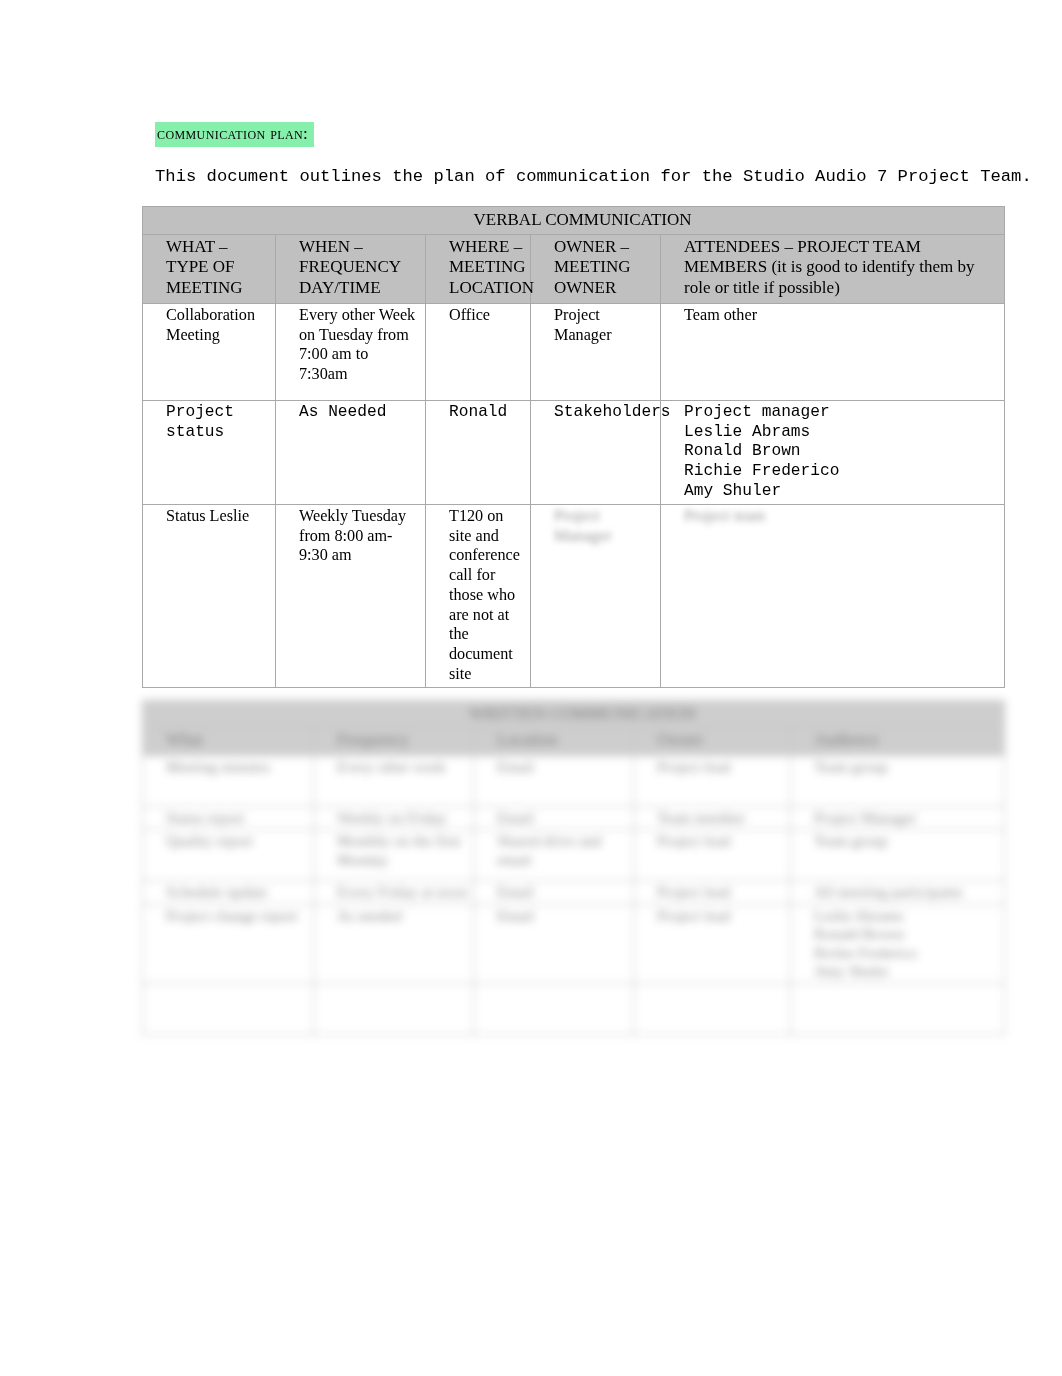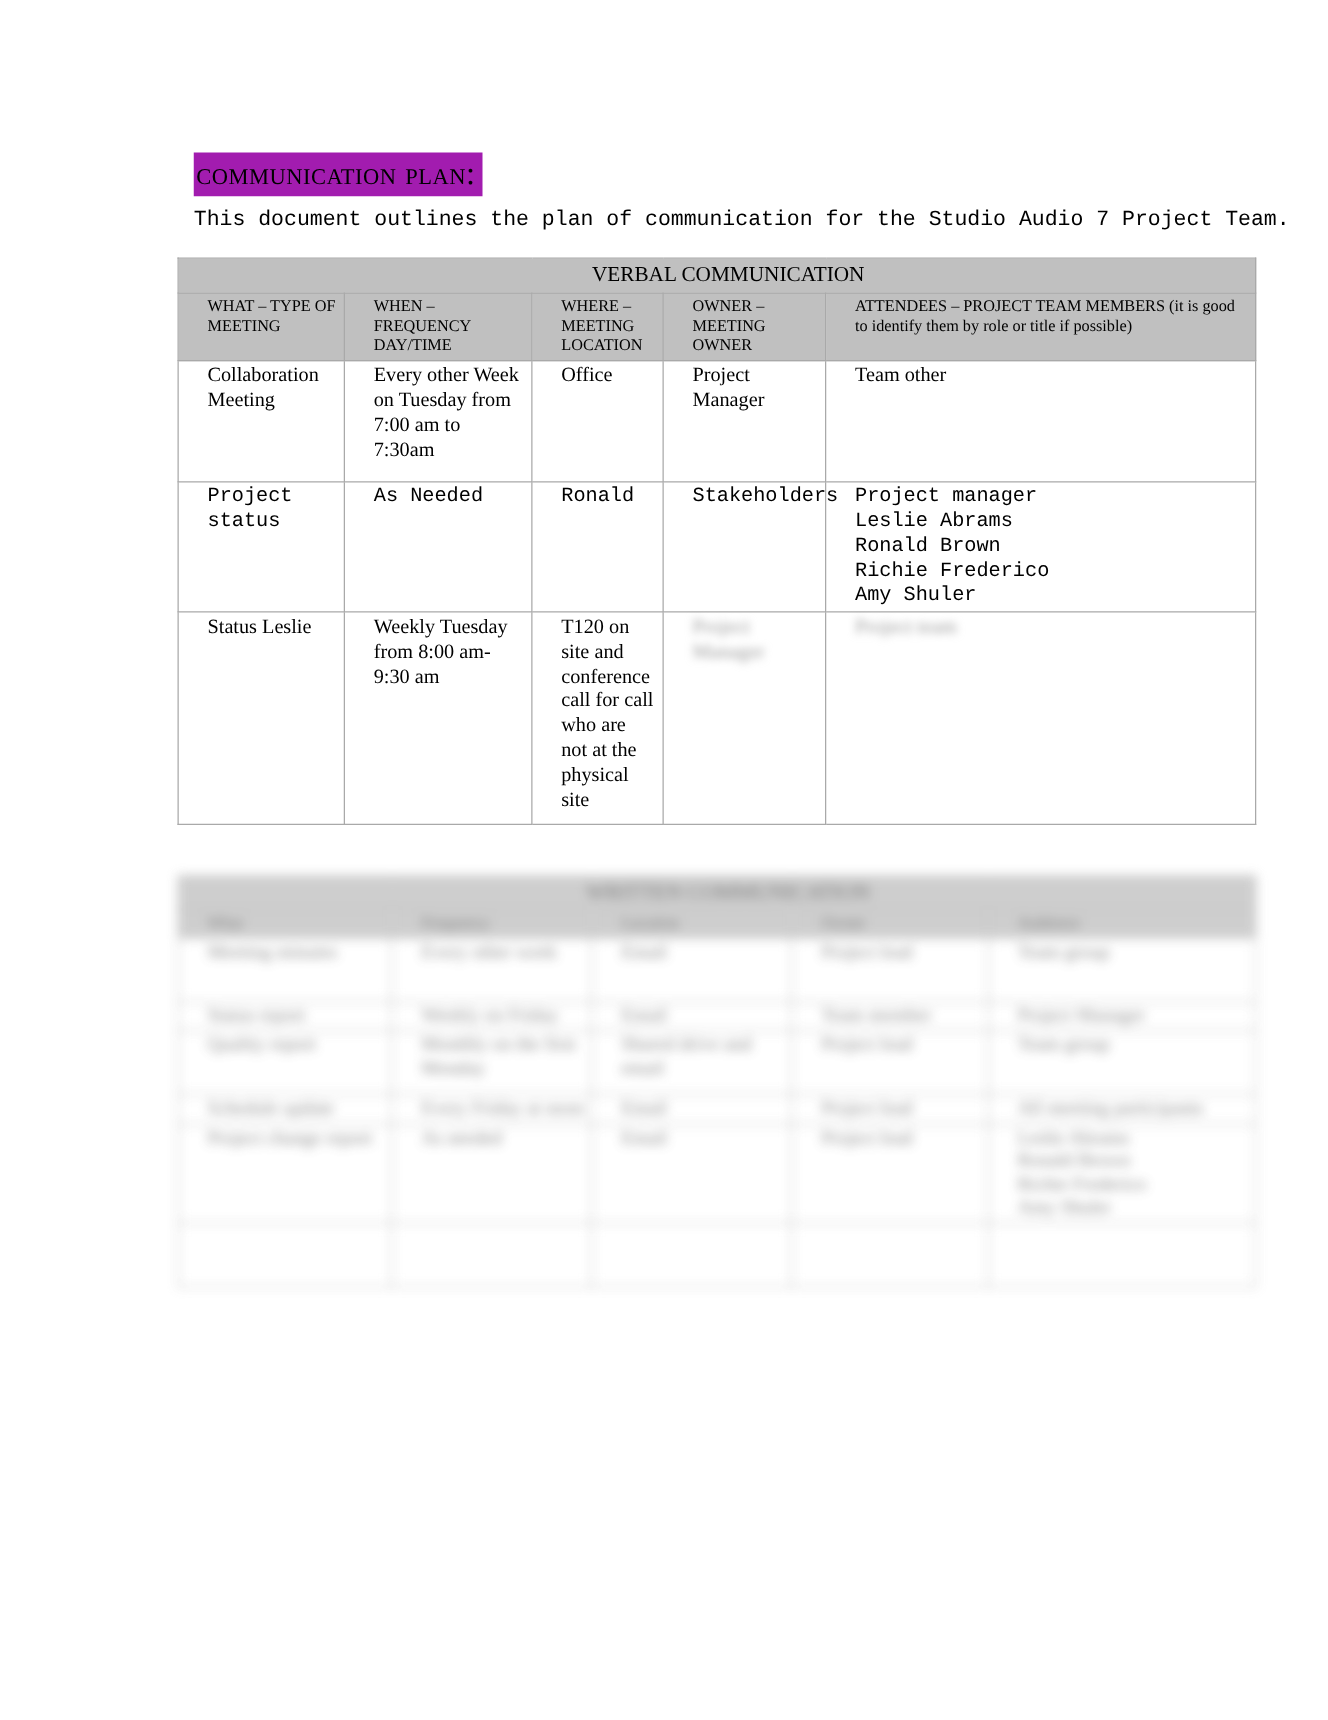--- a/index.html
+++ b/index.html
@@ -20,23 +20,23 @@
     left: 0; top: 0;
     width: 1062px;
     height: 1376px;
   }
 
   
   .doc-title {
     position: absolute;
     left: 155px;
     top: 122px;
-    font-size: 26px;
+    font-size: 17px;
     letter-spacing: 0.4px;
-    background: #a21caf;
+    background: #86efac;
     padding: 2px 6px 3px 2px;
     display: inline-block;
     white-space: nowrap;
     font-variant: small-caps;
     text-transform: lowercase;
   }
   .doc-title::first-letter { }
 
   
   .intro {
@@ -65,21 +65,21 @@
   }
   .tbl .hdr-band td {
     background: #c0c0c0;
     text-align: center;
     font-size: 17px;
     padding-top: 3px;
     padding-bottom: 3px;
   }
   .tbl .col-hdr td {
     background: #c0c0c0;
-    font-size: 13px;
+    font-size: 17px;
     padding-bottom: 4px;
   }
 
   
   #tbl-verbal {
     left: 142px;
     top: 206px;
     width: 862px;
   }
   #tbl-verbal .r1 td { height: 92px; }
@@ -166,21 +166,21 @@
         <td class="cell-lines nm">Project manager
 Leslie Abrams
 Ronald Brown
 Richie Frederico
 Amy Shuler</td>
       </tr>
 
       <tr class="r3">
         <td class="cell-lines">Status Leslie</td>
         <td class="cell-lines">Weekly Tuesday from 8:00 am-9:30 am</td>
-        <td class="cell-lines">T120 on site and conference call for call who are not at the physical site</td>
+        <td class="cell-lines">T120 on site and conference call for those who are not at the document site</td>
         <td><span class="redact">Project Manager</span></td>
         <td><span class="redact">Project team</span></td>
       </tr>
     </tbody>
   </table>
 
   <div id="tbl-written-wrap">
     <table class="tbl" id="tbl-written">
       <colgroup>
         <col style="width:171px">

